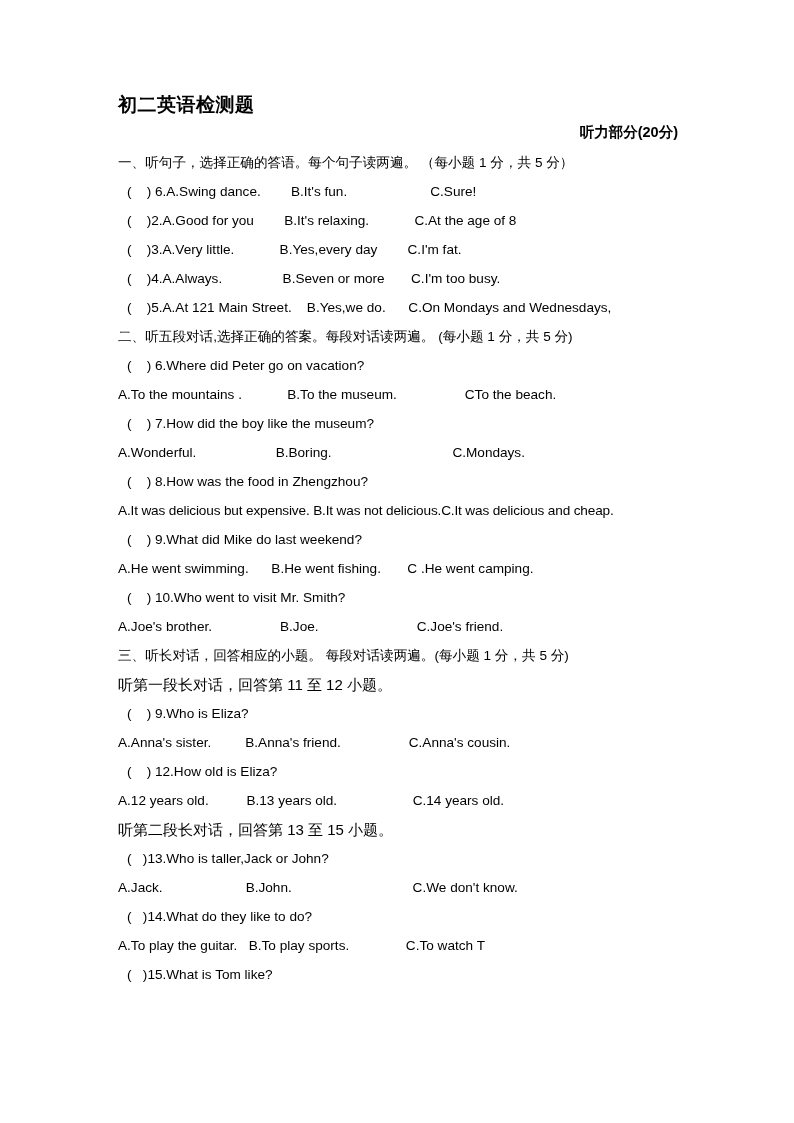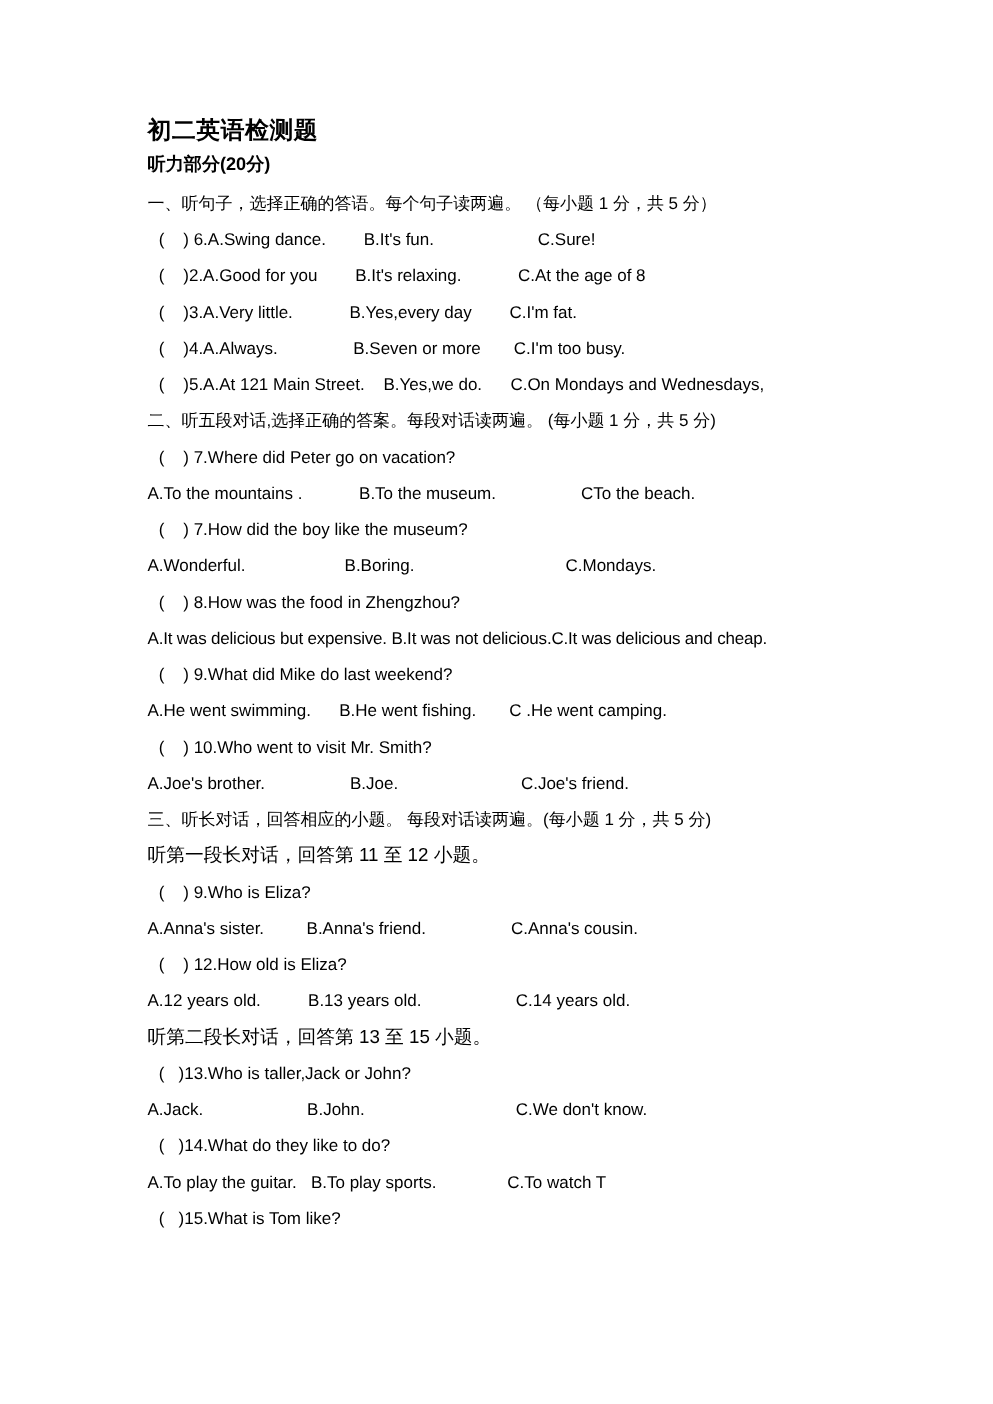--- a/index.html
+++ b/index.html
@@ -34,21 +34,21 @@
   
   .doc-title {
     text-align: left;
     font-size: 19px;
     font-weight: bold;
     line-height: 26px;
     margin: 0 0 2px 0;
     letter-spacing: 0.5px;
   }
   .doc-subtitle {
-    text-align: left;
+    text-align: right;
     font-size: 14.5px;
     font-weight: bold;
     line-height: 24px;
     margin: 0 0 4px 0;
   }
 
   
   .line {
     font-size: 13.6px;
     line-height: 29px;
@@ -93,21 +93,21 @@
     <div class="doc-subtitle cn">听力部分(20分)</div>
 
     <div id="sections-root">
         <div class="section-head cn">一、听句子，选择正确的答语。每个句子读两遍。 （每小题 1 分，共 5 分）</div>
         <div class="line q-line">(    ) 6.A.Swing dance.        B.It's fun.                      C.Sure!</div>
         <div class="line q-line">(    )2.A.Good for you        B.It's relaxing.            C.At the age of 8</div>
         <div class="line q-line">(    )3.A.Very little.            B.Yes,every day        C.I'm fat.</div>
         <div class="line q-line">(    )4.A.Always.                B.Seven or more       C.I'm too busy.</div>
         <div class="line q-line">(    )5.A.At 121 Main Street.    B.Yes,we do.      C.On Mondays and Wednesdays,</div>
         <div class="section-head cn">二、听五段对话,选择正确的答案。每段对话读两遍。 (每小题 1 分，共 5 分)</div>
-        <div class="line q-line">(    ) 7.Where did Peter go on vacation?</div>
+        <div class="line q-line">(    ) 6.Where did Peter go on vacation?</div>
         <div class="line opt-line">A.To the mountains .            B.To the museum.                  CTo the beach.</div>
         <div class="line q-line">(    ) 7.How did the boy like the museum?</div>
         <div class="line opt-line">A.Wonderful.                     B.Boring.                                C.Mondays.</div>
         <div class="line q-line">(    ) 8.How was the food in Zhengzhou?</div>
         <div class="line opt-line narrow">A.It was delicious but expensive. B.It was not delicious.C.It was delicious and cheap.</div>
         <div class="line q-line">(    ) 9.What did Mike do last weekend?</div>
         <div class="line opt-line">A.He went swimming.      B.He went fishing.       C .He went camping.</div>
         <div class="line q-line">(    ) 10.Who went to visit Mr. Smith?</div>
         <div class="line opt-line">A.Joe's brother.                  B.Joe.                          C.Joe's friend.</div>
         <div class="section-head cn">三、听长对话，回答相应的小题。 每段对话读两遍。(每小题 1 分，共 5 分)</div>

